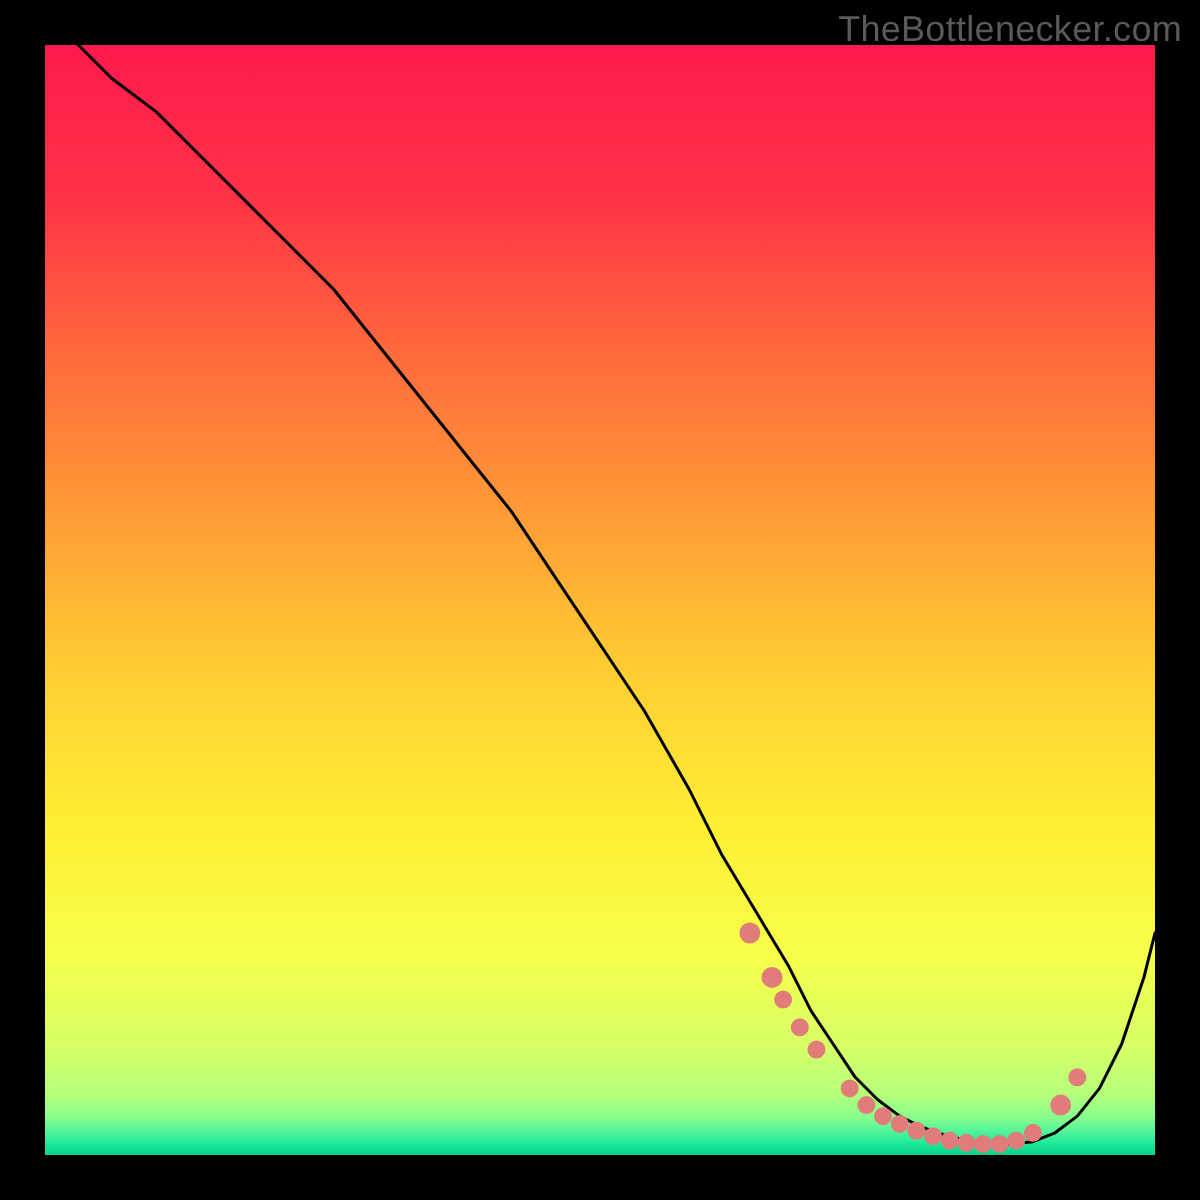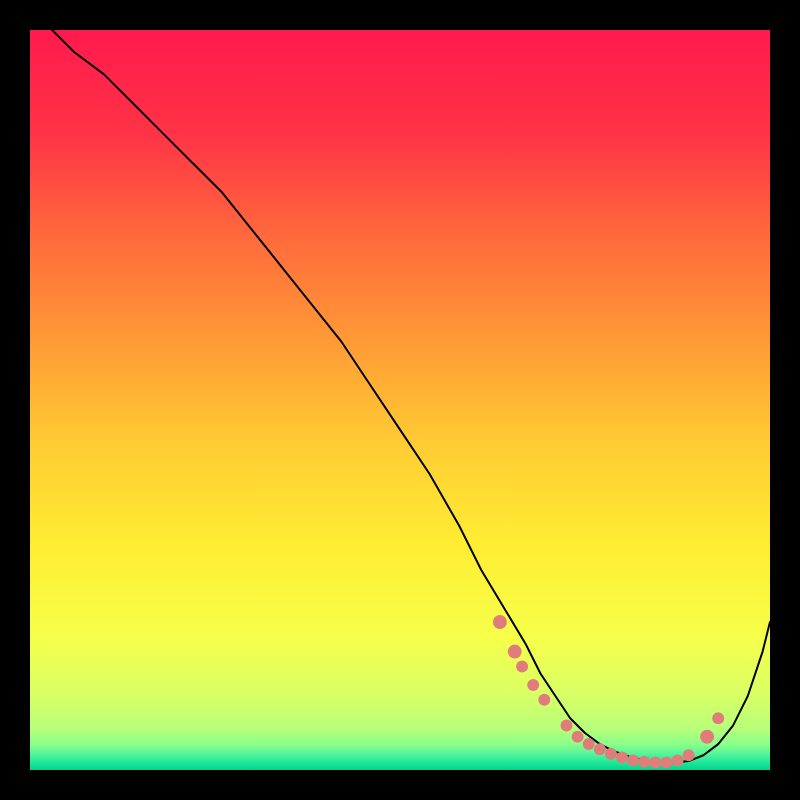--- a/index.html
+++ b/index.html
@@ -35,20 +35,21 @@
     height: 740px;
   }
   svg {
     display: block;
   }
 </style>
 </head>
 <body>
 
 <div class="outer">
+  <div class="watermark">TheBottlenecker.com</div>
 
   <div class="plot-wrap">
     <svg id="plot-svg" viewBox="0 0 740 740" width="740" height="740" preserveAspectRatio="none">
       <defs>
         <linearGradient id="bg-grad" x1="0" y1="0" x2="0" y2="1">
             <stop offset="0%" stop-color="#ff1a4d"></stop>
             <stop offset="14.000000000000002%" stop-color="#ff3346"></stop>
             <stop offset="28.000000000000004%" stop-color="#ff6a3c"></stop>
             <stop offset="42%" stop-color="#ff9a36"></stop>
             <stop offset="56.00000000000001%" stop-color="#ffcc33"></stop>

